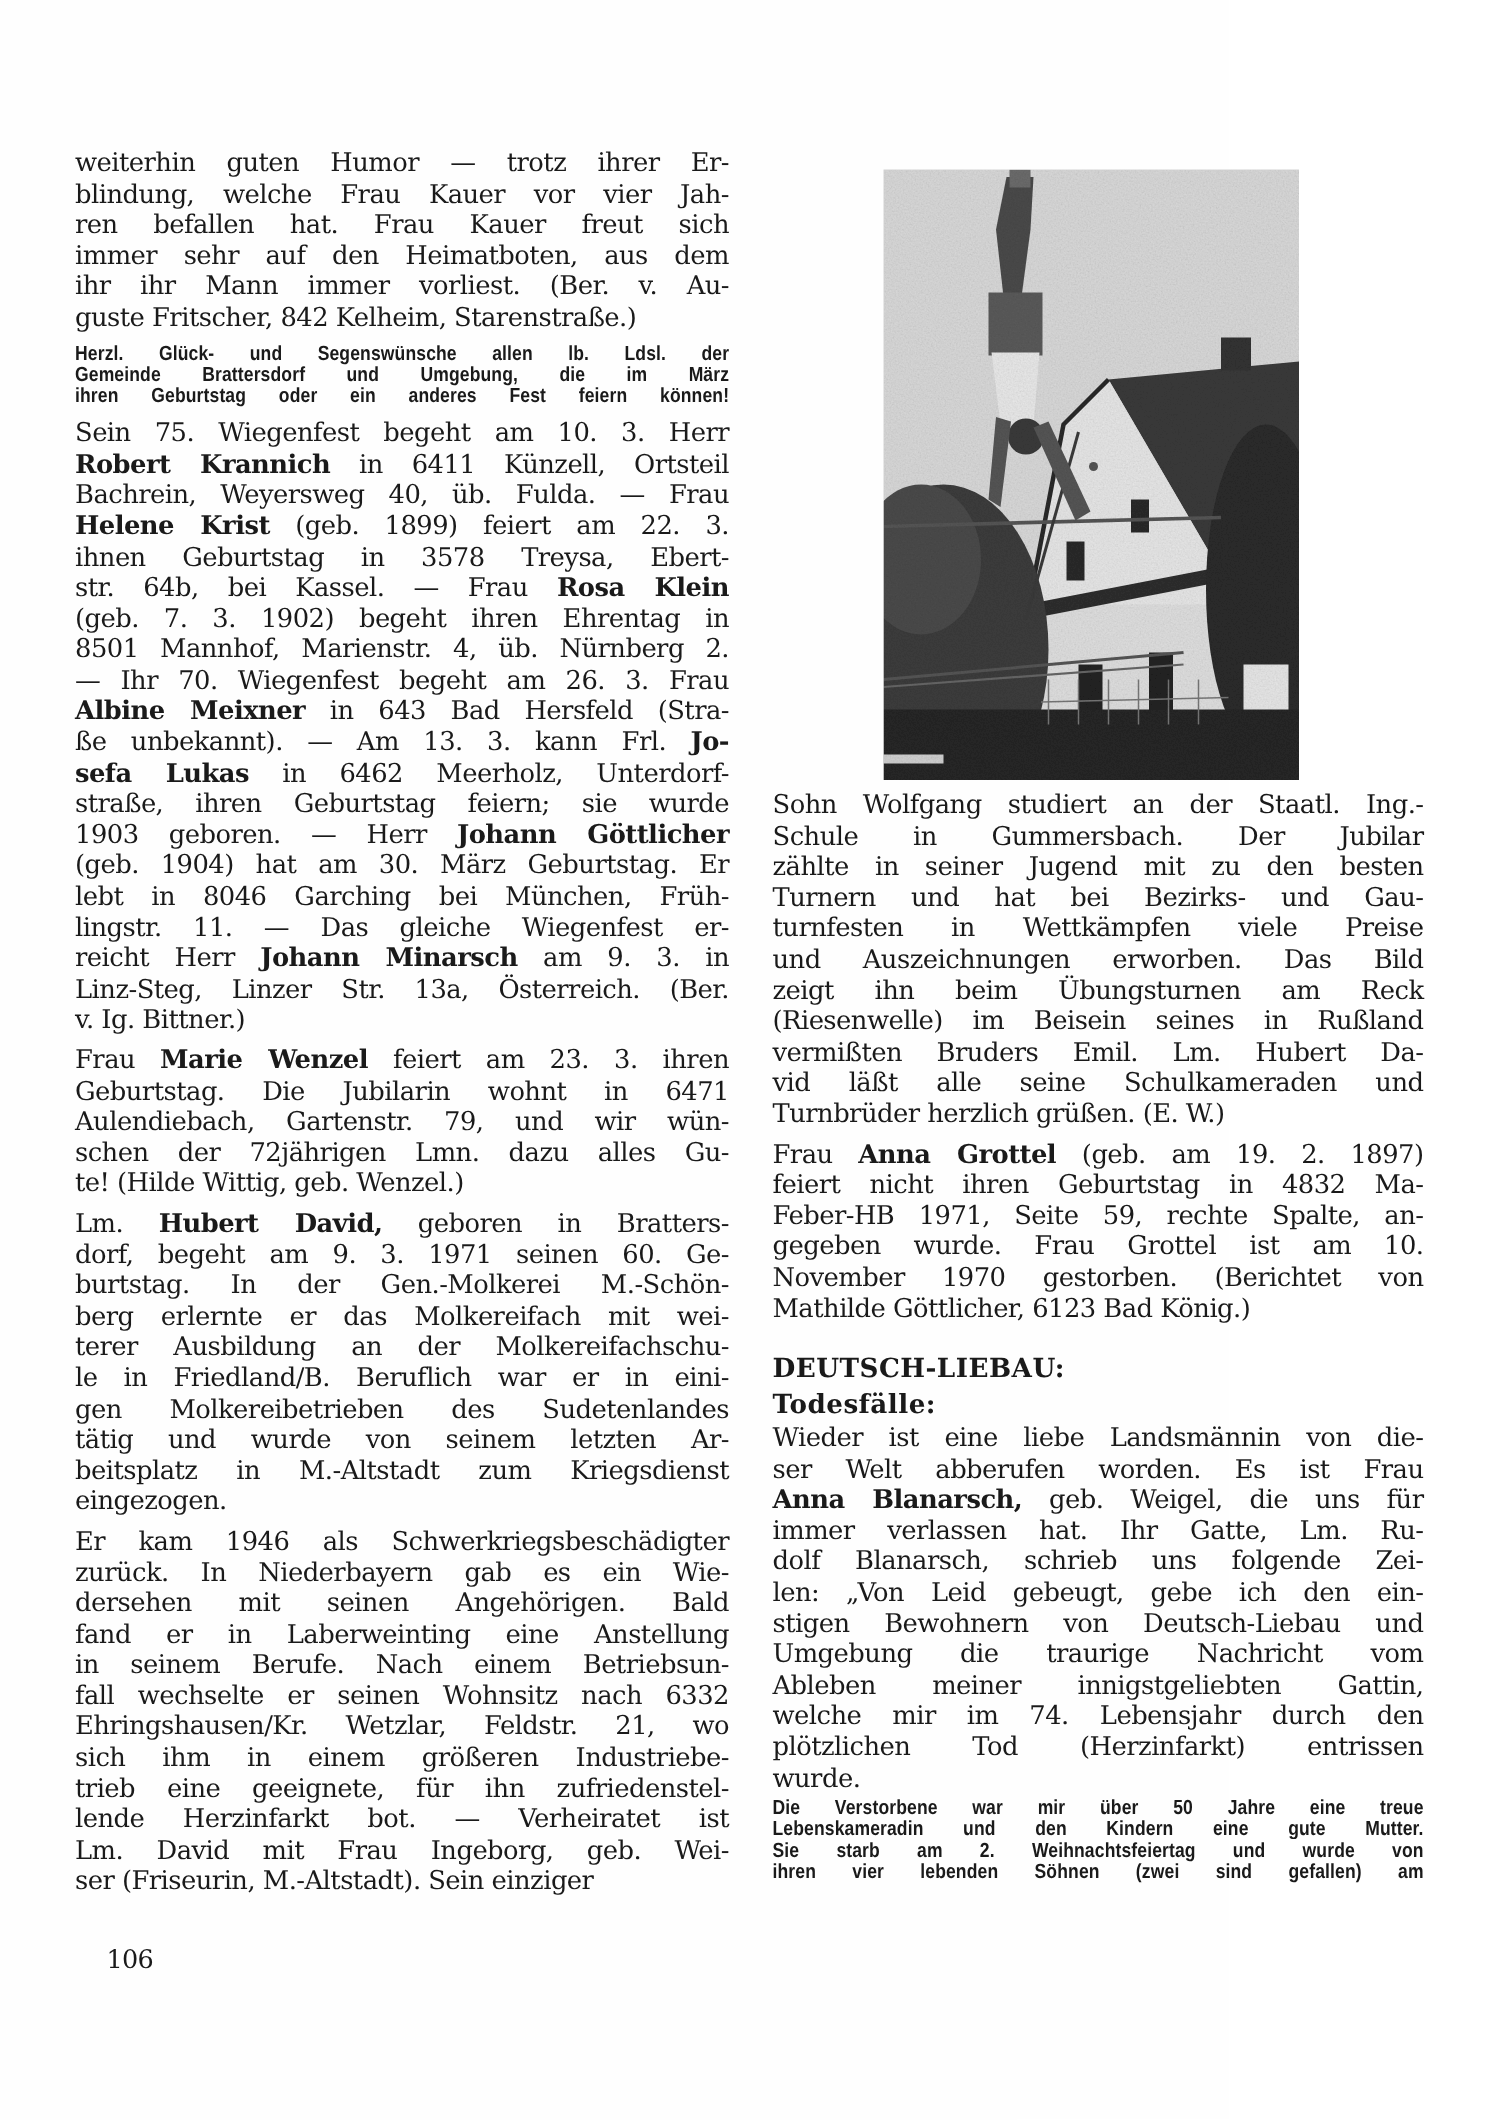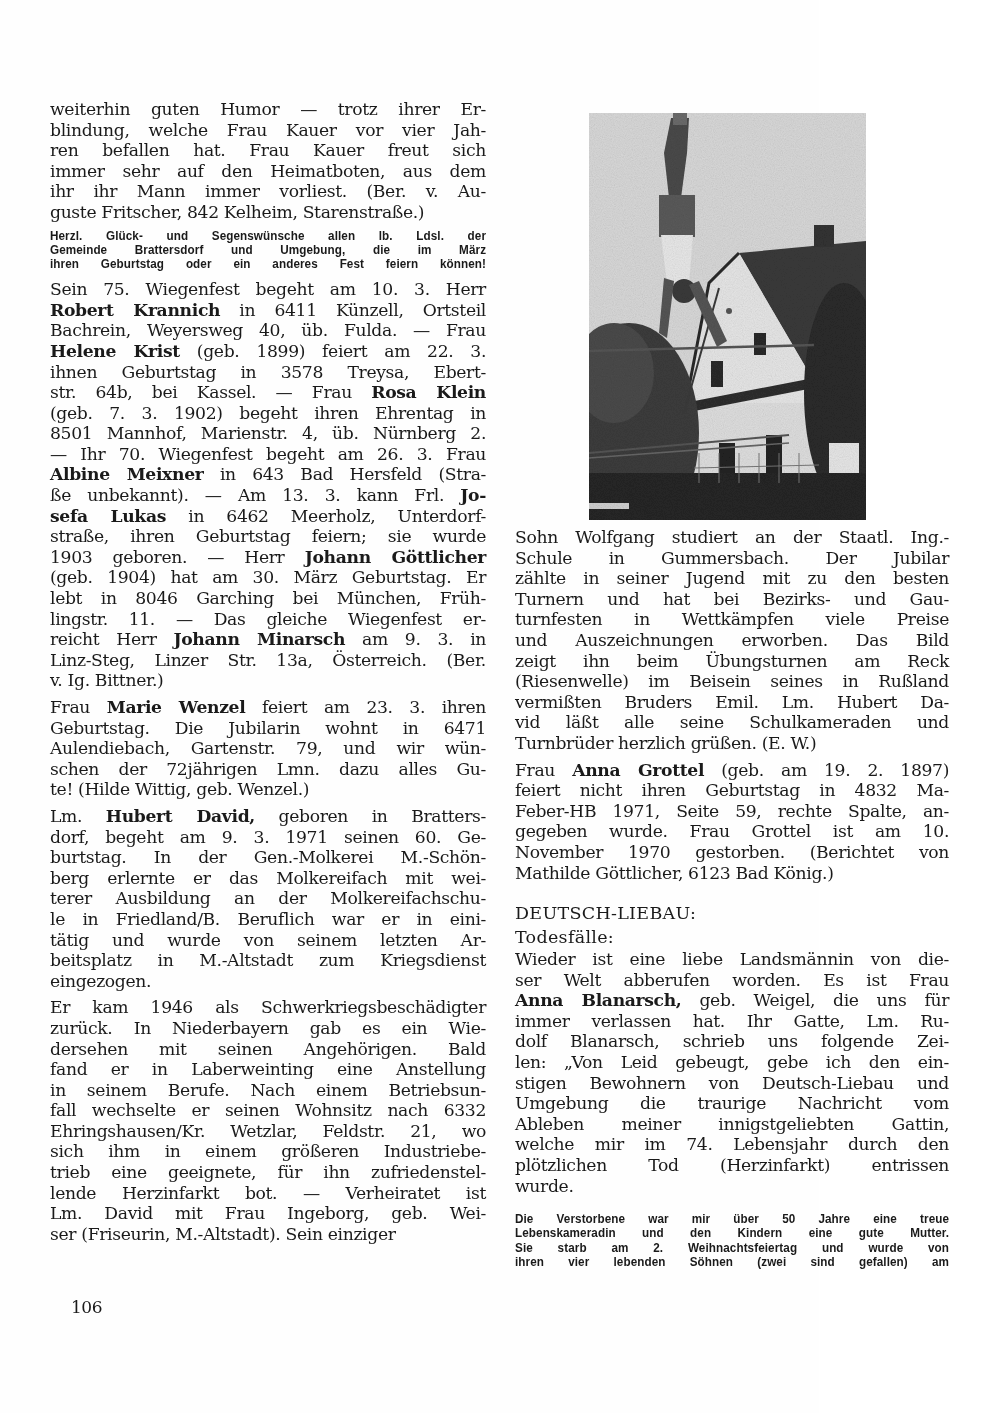--- a/index.html
+++ b/index.html
@@ -15,21 +15,21 @@
     }
     .line.last { text-align-last: left; }
     .line b { font-weight: bold; }
     .note { margin: 4px 0 8px 0; font-family: "Liberation Sans", "DejaVu Sans", sans-serif; }
     .note .nline {
       display: block; height: 14.2px; line-height: 14.2px; font-size: 13.6px; font-weight: bold;
       text-align: justify; text-align-last: justify; white-space: nowrap;
       transform: scaleX(0.86); transform-origin: left center; width: 116.3%; letter-spacing: 0.1px;
     }
     .note .nline.last { text-align-last: justify; }
-    .heading { font-weight: normal; font-size: 17.5px; line-height: 24px; height: 24px; margin: 0; letter-spacing: 0.3px; }
+    .heading { font-weight: bold; font-size: 17.5px; line-height: 24px; height: 24px; margin: 0; letter-spacing: 0.3px; }
     .photo {
       position: absolute; left: 589px; top: 113px; width: 277px; height: 407px;
       overflow: hidden; background: #d9d9d9;
     }
     .page-number {
       position: absolute; left: 51px; top: 1297px; font-family: "DejaVu Serif", "Liberation Serif", serif;
       font-size: 17px; letter-spacing: -0.5px; margin-left: 20px;
     }
   </style>
 </head>
@@ -80,20 +80,21 @@
         <span class="line"><span>schen der 72jährigen Lmn. dazu alles Gu-</span></span>
         <span class="line last"><span>te! (Hilde Wittig, geb. Wenzel.)</span></span>
       </div>
     <div class="para" id="p-david">
         <span class="line"><span>Lm. </span><b>Hubert David,</b><span> geboren in Bratters-</span></span>
         <span class="line"><span>dorf, begeht am 9. 3. 1971 seinen 60. Ge-</span></span>
         <span class="line"><span>burtstag. In der Gen.-Molkerei M.-Schön-</span></span>
         <span class="line"><span>berg erlernte er das Molkereifach mit wei-</span></span>
         <span class="line"><span>terer Ausbildung an der Molkereifachschu-</span></span>
         <span class="line"><span>le in Friedland/B. Beruflich war er in eini-</span></span>
+        <span class="line"><span>gen Molkereibetrieben des Sudetenlandes</span></span>
         <span class="line"><span>tätig und wurde  von  seinem letzten Ar-</span></span>
         <span class="line"><span>beitsplatz in M.-Altstadt zum Kriegsdienst</span></span>
         <span class="line last"><span>eingezogen.</span></span>
       </div>
     <div class="para" id="p-david2">
         <span class="line">Er kam 1946 als Schwerkriegsbeschädigter</span>
         <span class="line">zurück. In Niederbayern gab es ein Wie-</span>
         <span class="line">dersehen mit seinen Angehörigen.  Bald</span>
         <span class="line">fand er in Laberweinting eine Anstellung</span>
         <span class="line">in seinem Berufe. Nach einem Betriebsun-</span>
@@ -201,21 +202,21 @@
         <span class="line"><span>Frau </span><b>Anna Grottel</b><span> (geb. am 19. 2. 1897)</span></span>
         <span class="line"><span>feiert nicht ihren Geburtstag in 4832 Ma-</span></span>
         <span class="line"><span>Feber-HB 1971, Seite 59, rechte Spalte, an-</span></span>
         <span class="line"><span>gegeben wurde.  Frau Grottel ist am 10.</span></span>
         <span class="line"><span>November 1970 gestorben.  (Berichtet von</span></span>
         <span class="line last"><span>Mathilde Göttlicher, 6123 Bad König.)</span></span>
       </div>
     <div style="height:12px"></div>
     <div class="heading">DEUTSCH-LIEBAU:</div>
     <div class="heading">Todesfälle:</div>
-    <div class="para" id="p-blanarsch" style="margin-bottom:16px">
+    <div class="para" id="p-blanarsch" style="margin-bottom:2px">
         <span class="line"><span>Wieder ist eine liebe Landsmännin von die-</span></span>
         <span class="line"><span>ser Welt abberufen worden.  Es ist Frau</span></span>
         <span class="line"><b>Anna Blanarsch,</b><span> geb. Weigel, die uns für</span></span>
         <span class="line"><span>immer verlassen hat. Ihr Gatte, Lm. Ru-</span></span>
         <span class="line"><span>dolf Blanarsch, schrieb uns folgende Zei-</span></span>
         <span class="line"><span>len: „Von Leid gebeugt, gebe ich den ein-</span></span>
         <span class="line"><span>stigen Bewohnern von Deutsch-Liebau und</span></span>
         <span class="line"><span>Umgebung  die  traurige  Nachricht vom</span></span>
         <span class="line"><span>Ableben  meiner  innigstgeliebten Gattin,</span></span>
         <span class="line"><span>welche mir im 74. Lebensjahr durch den</span></span>

